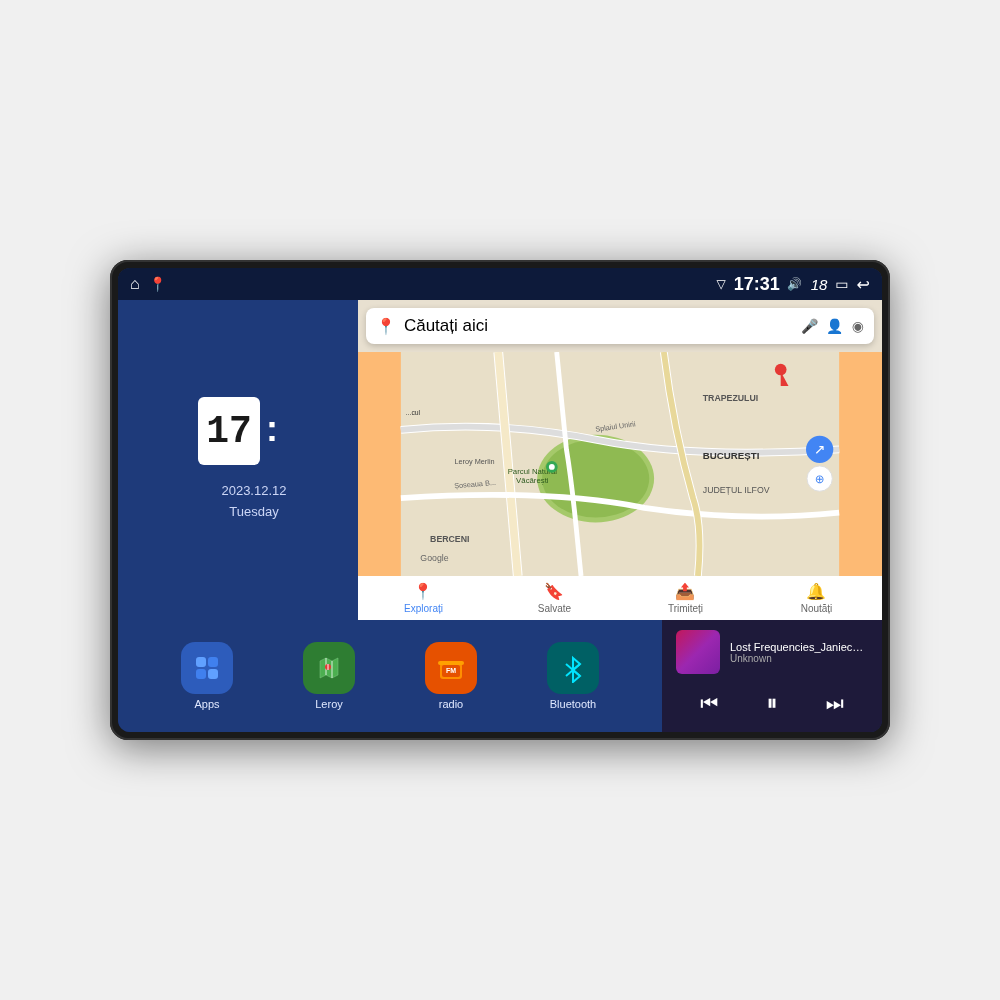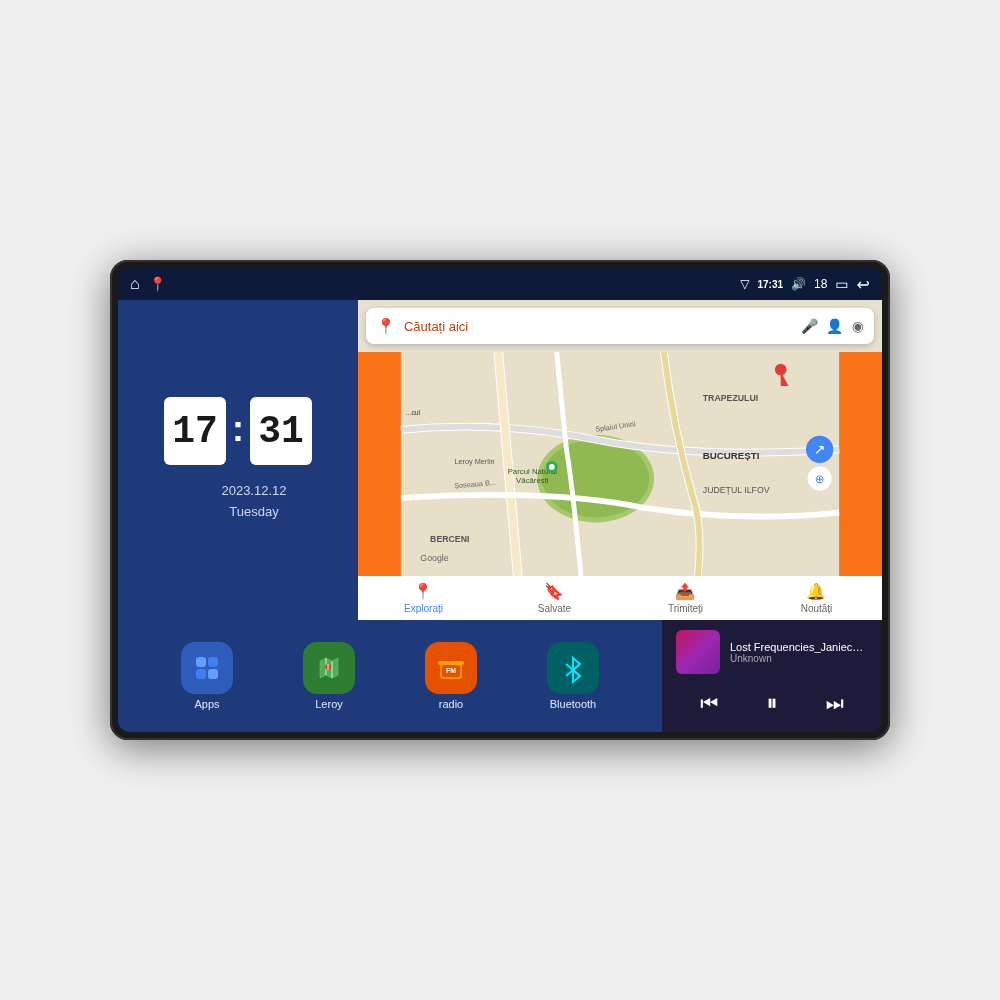--- a/index.html
+++ b/index.html
@@ -143,22 +143,22 @@
       z-index: 10;
     }
 
     .map-pin-icon {
       color: #4285f4;
       font-size: 16px;
     }
 
     .map-search-text {
       flex: 1;
-      color: #c2410c;
-      font-size: 13px;
+      color: #000000;
+      font-size: 17px;
     }
 
     .map-search-icons {
       display: flex;
       gap: 8px;
       color: #666;
       font-size: 14px;
     }
 
     .map-bottom-nav {
@@ -312,54 +312,53 @@
       font-size: 22px;
     }
 
     
     .map-content {
       position: absolute;
       top: 52px;
       left: 0;
       right: 0;
       bottom: 44px;
-      background: #f97316;
+      background: #fdba74;
       overflow: hidden;
     }
   </style>
 </head>
 <body>
 
 <div class="device-outer">
   <div class="device-screen">
 
     <div class="status-bar">
       <div class="status-left">
         <span style="color:#fff;font-size:16px;">⌂</span>
         <span style="color:#ff9800;font-size:14px;">📍</span>
       </div>
       <div class="status-right">
         <span style="font-size:12px;">▽</span>
-        <span style="font-size:10px;font-weight:bold;">17:31</span>
+        <span style="font-size:18px;font-weight:bold;">17:31</span>
         <span style="font-size:12px;">🔊</span>
-        <span style="font-size:12px;">18</span>
+        <span style="font-size:15px;font-style:italic;">18</span>
         <span style="font-size:14px;">▭</span>
         <span style="font-size:16px;">↩</span>
       </div>
     </div>
 
     <div class="main-content">
 
       <div class="top-section">
 
         <div class="clock-panel">
           <div class="clock-display">
             <div class="clock-digit-box">17</div>
             <div class="clock-colon">:</div>
-            <div class="clock-digit-box">31</div>
           </div>
           <div class="clock-date">
             <div>2023.12.12</div>
             <div>Tuesday</div>
           </div>
         </div>
 
         <div class="map-panel">
 
           <div class="map-search-bar">

